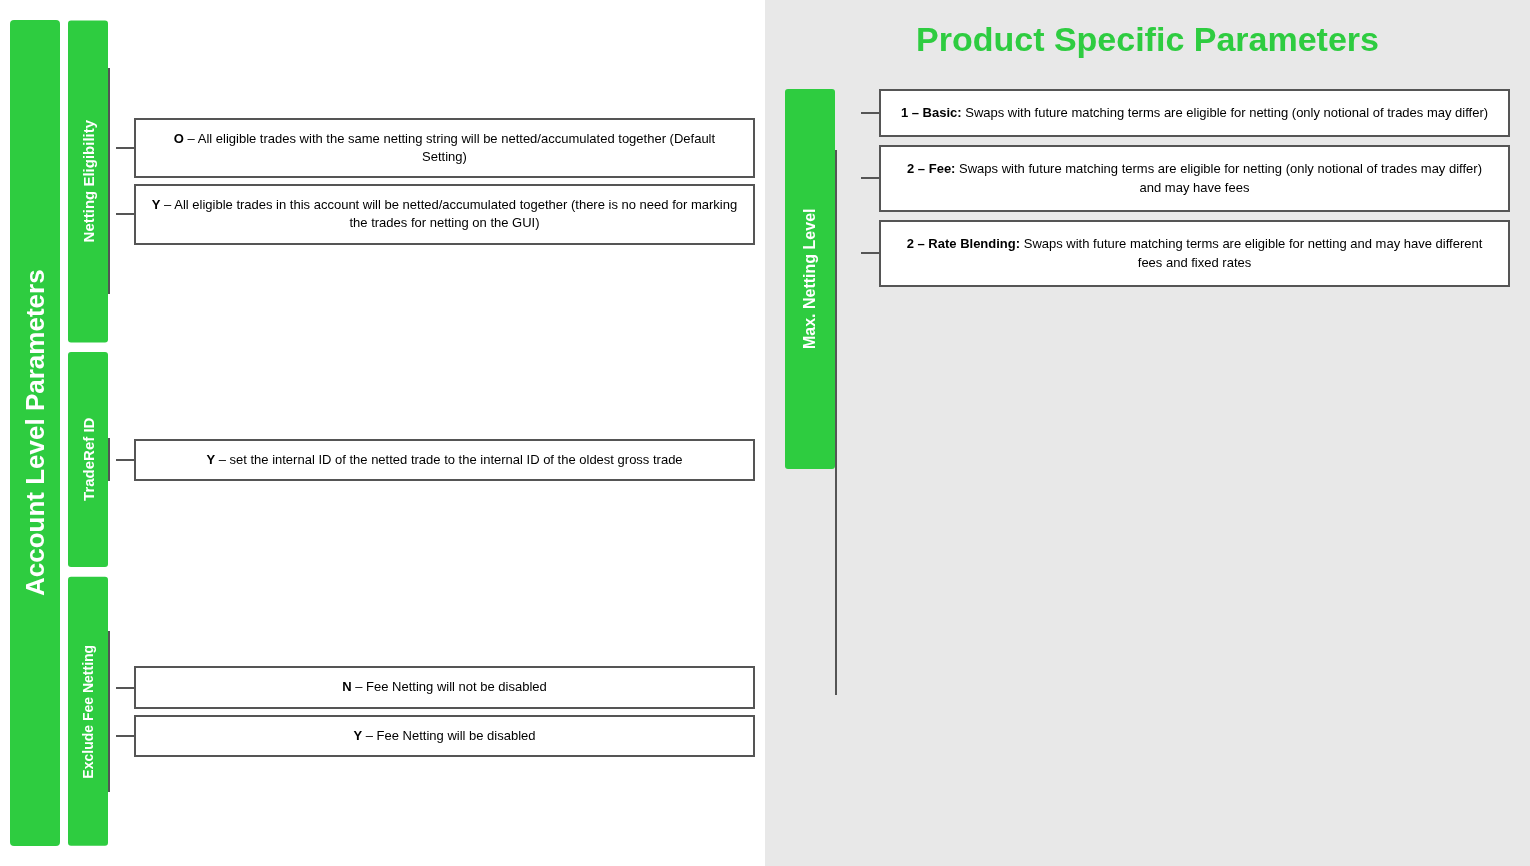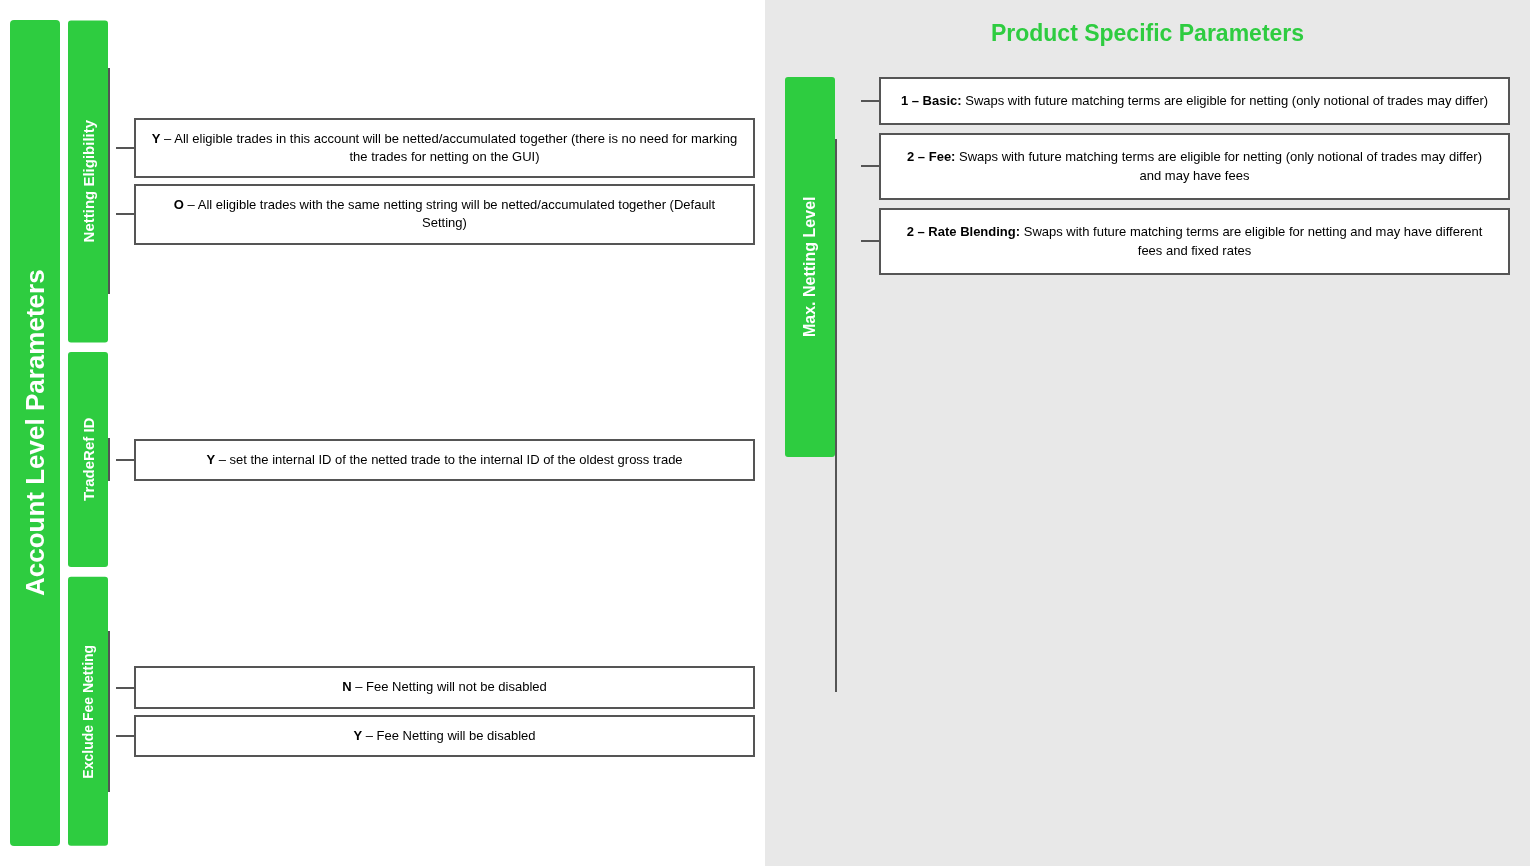--- a/index.html
+++ b/index.html
@@ -133,21 +133,21 @@
       width: 765px;
       height: 866px;
       background: #e8e8e8;
       display: flex;
       flex-direction: column;
       padding: 20px;
     }
 
     .right-title {
       text-align: center;
-      font-size: 23px;
+      font-size: 34px;
       font-weight: bold;
       color: #2ecc40;
       margin-bottom: 20px;
       padding-bottom: 10px;
     }
 
     .right-content {
       display: flex;
       flex: 1;
       gap: 0;
@@ -221,26 +221,26 @@
 <div class="left-panel">
   <div class="account-level-label">Account Level Parameters</div>
 
   <div class="left-content">
 
     <div class="section" style="flex: 3;">
       <div class="section-label">Netting Eligibility</div>
       <div class="section-boxes">
         <div class="box-wrapper">
           <div class="info-box">
+            <b>O</b> – All eligible trades with the same netting string will be netted/accumulated together (Default Setting)
+          </div>
+        </div>
+        <div class="box-wrapper">
+          <div class="info-box">
             <b>Y</b> – All eligible trades in this account will be netted/accumulated together (there is no need for marking the trades for netting on the GUI)
-          </div>
-        </div>
-        <div class="box-wrapper">
-          <div class="info-box">
-            <b>O</b> – All eligible trades with the same netting string will be netted/accumulated together (Default Setting)
           </div>
         </div>
       </div>
     </div>
 
     <div class="section" style="flex: 2;">
       <div class="section-label">TradeRef ID</div>
       <div class="section-boxes one-item">
         <div class="box-wrapper">
           <div class="info-box">

